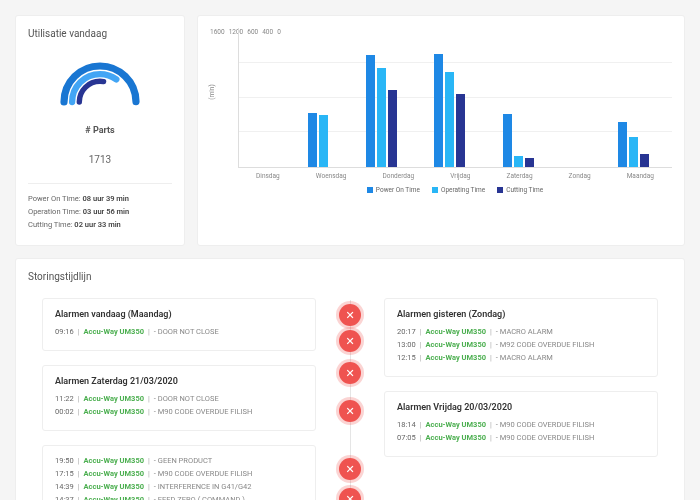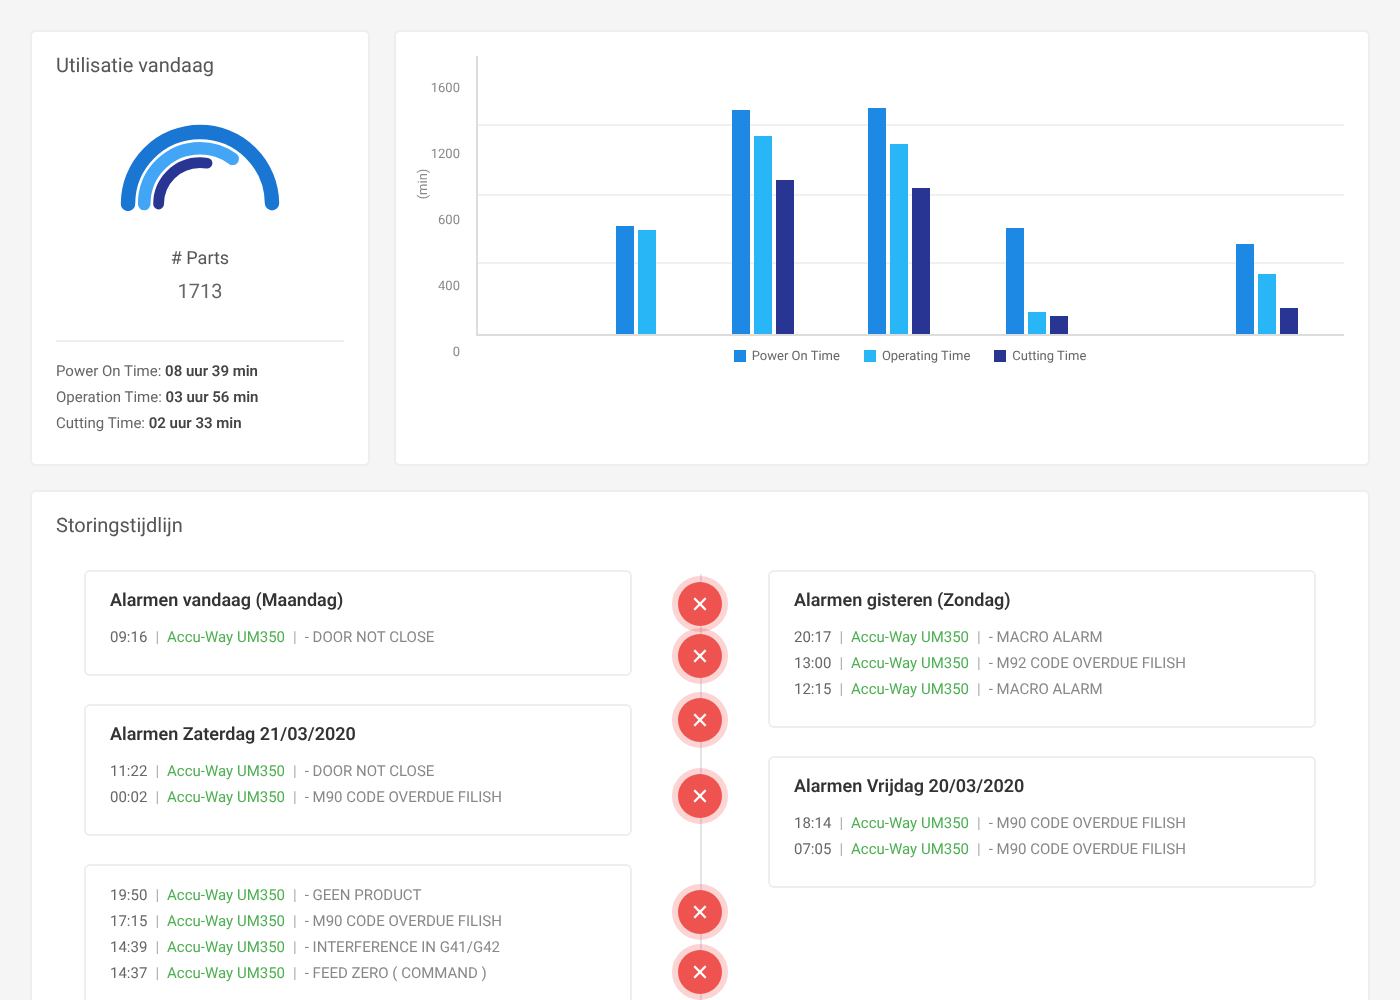--- a/index.html
+++ b/index.html
@@ -4,28 +4,28 @@
 <style>
 *{margin:0;padding:0;box-sizing:border-box;font-family:-apple-system,BlinkMacSystemFont,"Segoe UI",Roboto,sans-serif}
 body{background:#f5f5f5;padding:15px;font-size:9px;color:#333}
 .row{display:flex;gap:12px;margin-bottom:12px}
 .card{background:#fff;border:1px solid #eee;border-radius:3px;padding:12px}
 .card-title{font-size:10px;color:#555;margin-bottom:8px;font-weight:400}
 .util-today{width:170px;display:flex;flex-direction:column}
 .gauge-wrap{display:flex;flex-direction:column;align-items:center;padding:10px 0 18px}
 .gauge{width:90px;height:60px;position:relative;margin-bottom:8px}
 .gauge svg{width:90px;height:90px;transform:rotate(-180deg)}
-.parts-label{font-size:9px;color:#555;font-weight:400}
-.parts-value{font-size:10px;color:#666;margin-top:6px}
+.parts-label{font-size:9px;color:#555;font-weight:700}
+.parts-value{font-size:10px;color:#666;margin-top:19px}
 .time-list{border-top:1px solid #eee;padding-top:10px;font-size:7.5px;color:#666}
 .time-row{margin-bottom:4px}
 .time-row b{font-weight:600;color:#444}
 .util-week{flex:1}
 .chart{height:165px;position:relative;padding-left:28px}
-.y-axis{position:absolute;left:0;top:12px;height:140px;width:24px;display:flex;flex-direction:column;justify-content:space-between;font-size:6.5px;color:#888;text-align:right}
+.y-axis{position:absolute;left:0;top:0;height:140px;width:24px;display:flex;flex-direction:row;justify-content:space-between;font-size:6.5px;color:#888;text-align:left}
 .y-tick{padding-right:4px}
 .y-label{position:absolute;left:-6px;top:60px;transform:rotate(-90deg);font-size:6.5px;color:#888}
 .plot{position:relative;height:140px;border-left:1px solid #ddd;border-bottom:1px solid #ddd;display:flex;align-items:flex-end;justify-content:space-around;padding:0 4px}
 .grid-line{position:absolute;left:0;right:0;border-top:1px solid #f0f0f0}
 .bar-group{display:flex;gap:2px;align-items:flex-end;z-index:1}
 .bar{width:9px}
 .b1{background:#1E88E5}
 .b2{background:#29B6F6}
 .b3{background:#283593}
 .x-axis{display:flex;justify-content:space-around;margin-top:4px;font-size:6.5px;color:#888}
@@ -35,21 +35,21 @@
 .timeline-card{width:100%}
 .timeline-body{display:flex;position:relative;min-height:280px}
 .tl-col{flex:1;padding:8px 14px}
 .tl-center{width:40px;position:relative;display:flex;flex-direction:column;align-items:center}
 .tl-line{position:absolute;top:10px;bottom:10px;width:1px;background:#e5e5e5;left:50%}
 .tl-dot{width:22px;height:22px;border-radius:50%;background:#EF5350;color:#fff;display:flex;align-items:center;justify-content:center;font-size:11px;position:absolute;left:50%;transform:translateX(-50%);box-shadow:0 0 0 3px rgba(239,83,80,0.25)}
 .alarm-block{border:1px solid #eee;border-radius:3px;padding:10px 12px;margin-bottom:14px}
 .alarm-title{font-size:9px;font-weight:600;color:#333;margin-bottom:8px}
 .alarm-row{font-size:7.5px;color:#666;margin-bottom:4px;display:flex;gap:2px;align-items:baseline}
 .alarm-time{color:#666}
-.alarm-machine{color:#4CAF50;font-weight:400}
+.alarm-machine{color:#4CAF50;font-weight:700}
 .alarm-sep{color:#aaa;margin:0 2px}
 .alarm-msg{color:#888}
 </style>
 </head>
 <body>
 
 <div class="row">
   <div class="card util-today">
     <div class="card-title">Utilisatie vandaag</div>
     <div class="gauge-wrap">
@@ -108,20 +108,29 @@
           </div>
           <div class="bar-group">
             <div style="width: 9px; height: 1px;"></div>
           </div>
           <div class="bar-group">
             <div class="bar b1" style="height: 45.5px;"></div>
             <div class="bar b2" style="height: 29.75px;"></div>
             <div class="bar b3" style="height: 13.125px;"></div>
           </div>
         </div>
+      <div class="x-axis">
+          <div>Dinsdag</div>
+          <div>Woensdag</div>
+          <div>Donderdag</div>
+          <div>Vrijdag</div>
+          <div>Zaterdag</div>
+          <div>Zondag</div>
+          <div>Maandag</div>
+        </div>
       <div class="legend">
           <div class="legend-item">
             <span class="legend-sw" style="background:#1E88E5"></span>
             <span>Power On Time</span>
           </div>
           <div class="legend-item">
             <span class="legend-sw" style="background:#29B6F6"></span>
             <span>Operating Time</span>
           </div>
           <div class="legend-item">

